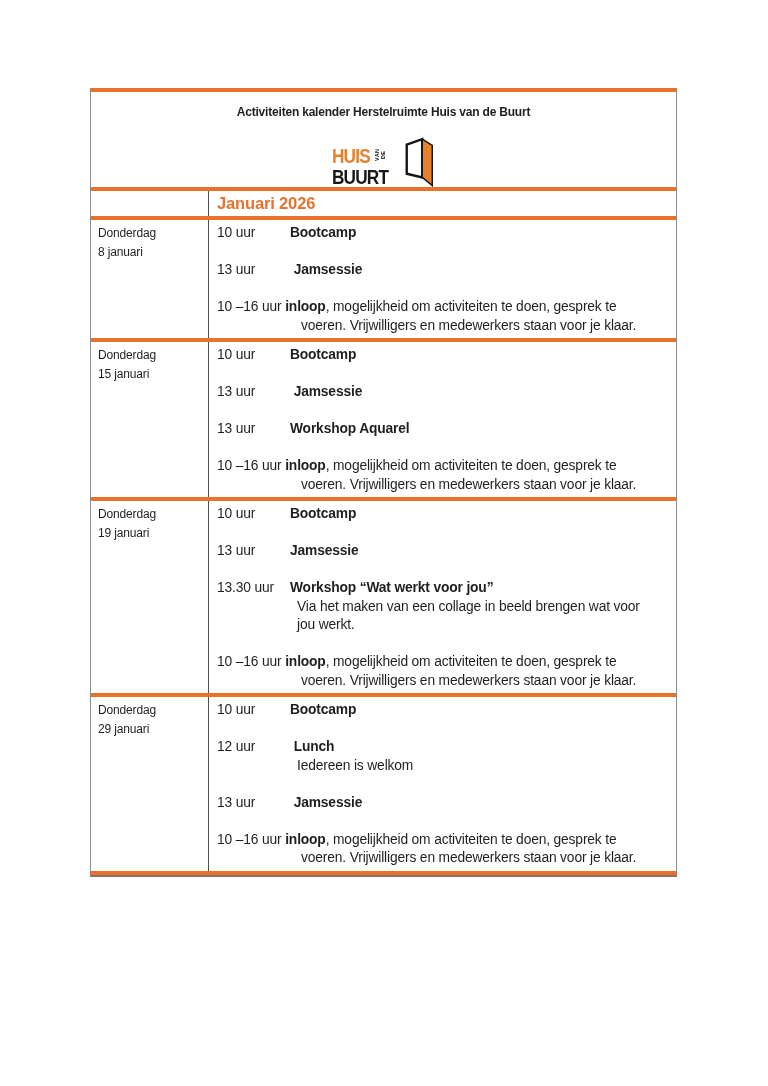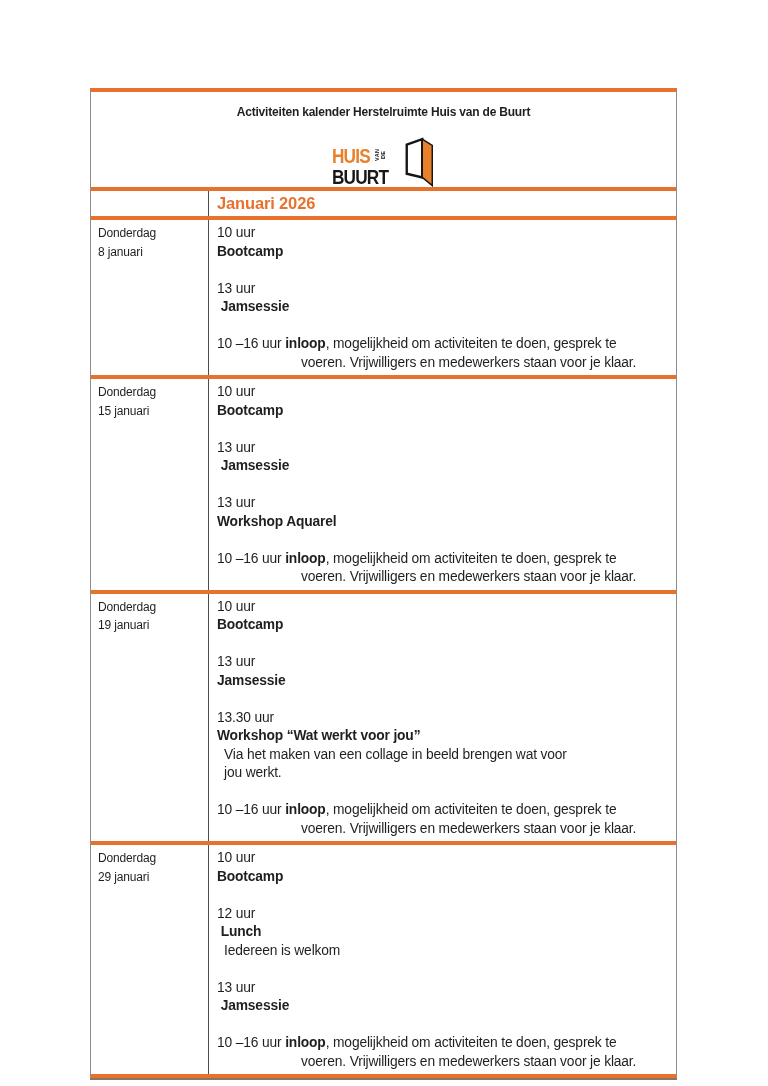--- a/index.html
+++ b/index.html
@@ -57,21 +57,21 @@
     padding: 4px 4px 4px 7px;
     font-size: 12px; line-height: 18.5px;
   }
   .cell-right { flex: 1; padding: 4px 4px 3px 8px; font-size: 13.8px; line-height: 18.5px; }
   .month-row .cell-right {
     color: #e8722c; font-weight: bold; 
     font-size: 16.5px; line-height: 20px;
     padding-top: 2px; padding-bottom: 3px;
   }
   
-  .entry { display: flex; margin-bottom: 18.5px; flex-direction: column; }
+  .entry { display: flex; margin-bottom: 18.5px; }
   .entry:last-child { margin-bottom: 0; }
   .entry-time { width: 73px; flex: none; }
   .entry-content { display: flex; flex-direction: column; }
   .entry-activity { font-weight: bold; white-space: pre-wrap; }
   .entry-desc { font-weight: normal; margin-left: 7px; white-space: nowrap; }
   .inloop { display: block; }
   .inloop .l1 { white-space: nowrap; }
   .inloop .l2 { margin-left: 84px; white-space: nowrap; }
 </style>
 </head>

